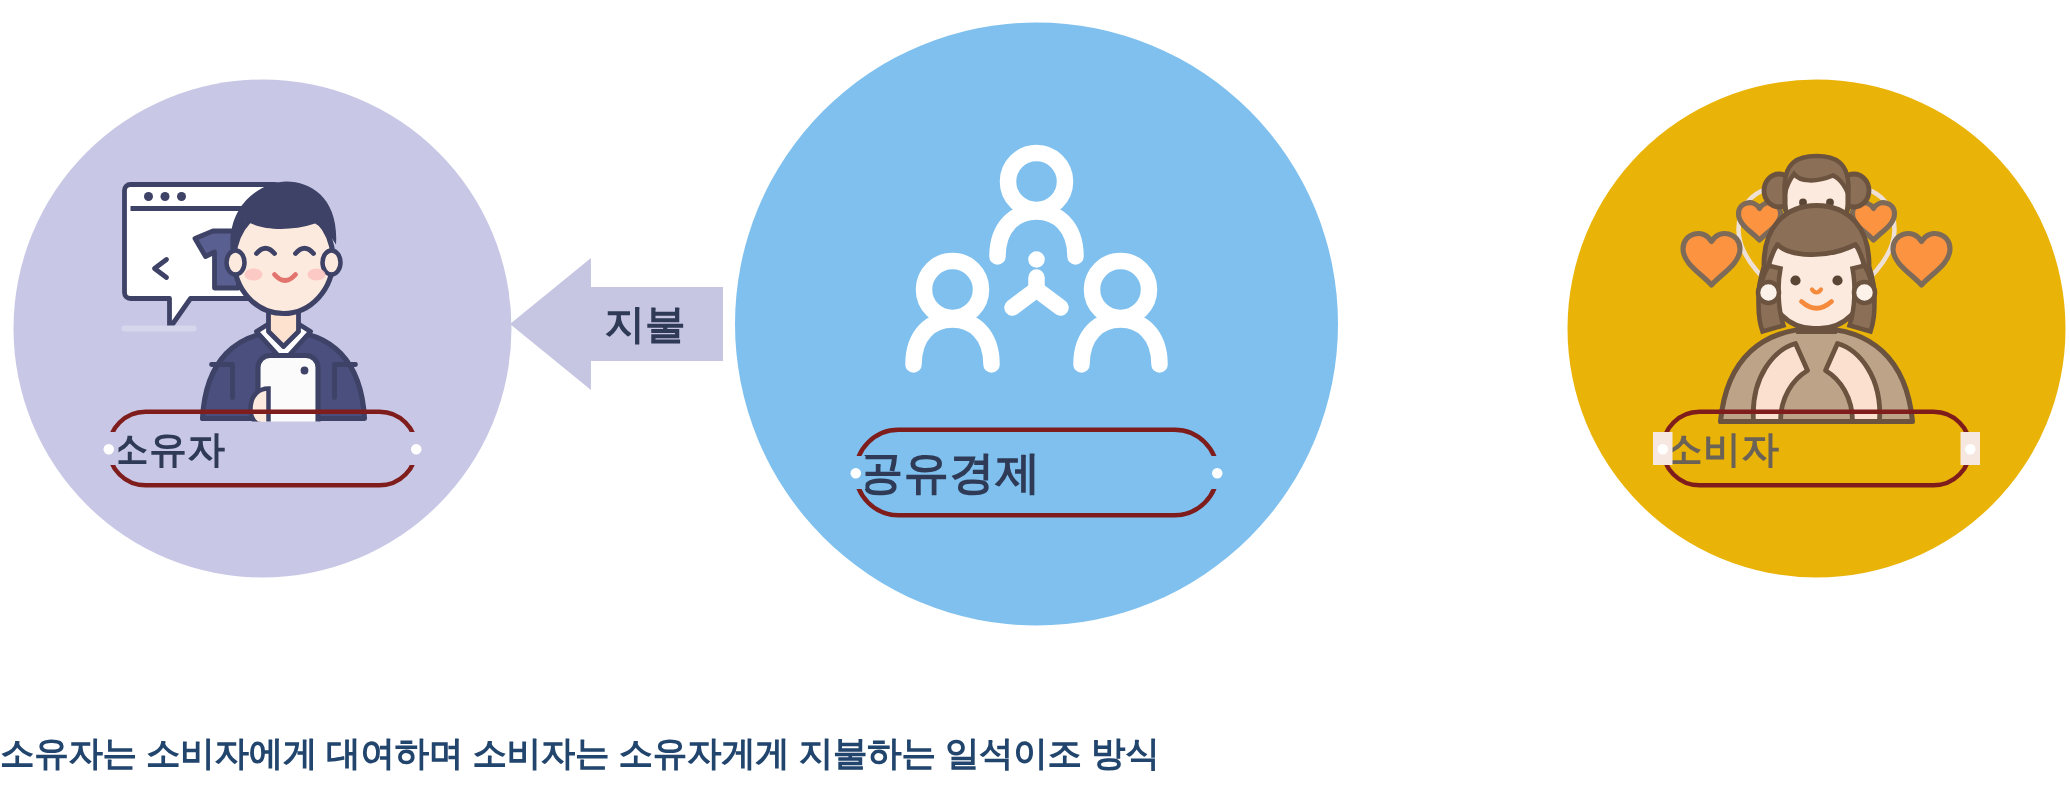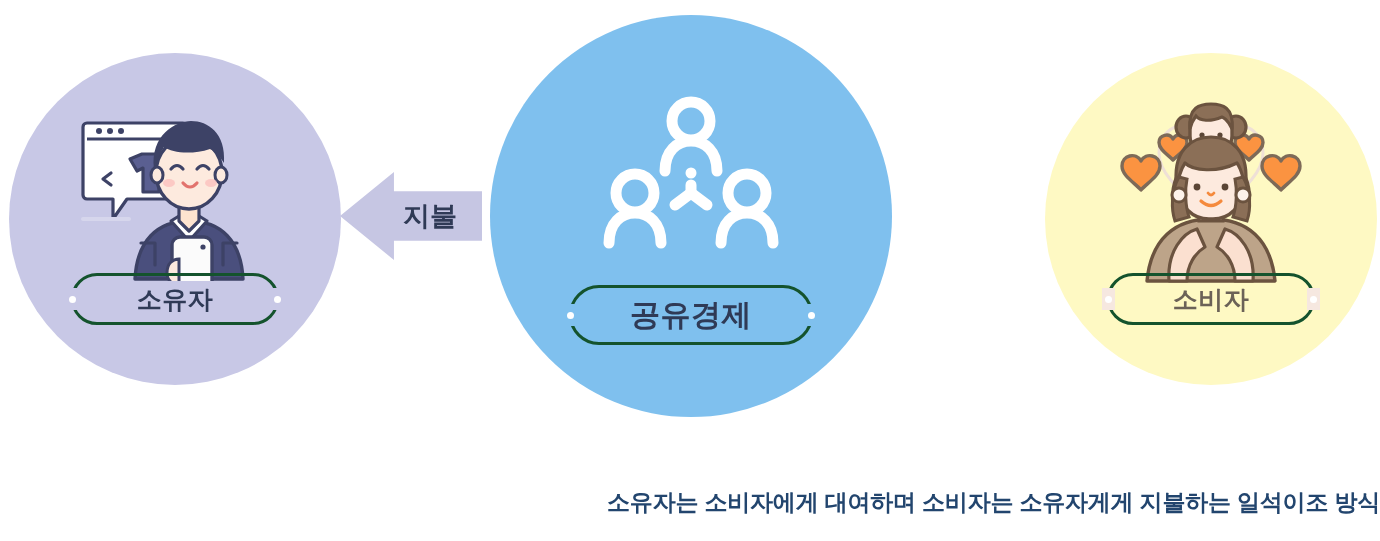--- a/index.html
+++ b/index.html
@@ -10,28 +10,28 @@
     font-family:"Liberation Sans","DejaVu Sans",sans-serif;
     overflow:hidden;
     position:relative;
   }
   #stage{position:relative;width:1380px;height:541px;}
 
   
   .node{position:absolute;border-radius:50%;}
   .node-left{left:9px;top:53px;width:332px;height:332px;background:#c8c8e6;}
   .node-center{left:490px;top:15px;width:402px;height:402px;background:#7fc0ee;}
-  .node-right{left:1045px;top:53px;width:332px;height:332px;background:#fef9c3;}
+  .node-right{left:1045px;top:53px;width:332px;height:332px;background:#eab308;}
 
   
   .badge{
     position:absolute;left:50%;transform:translateX(-50%);
-    display:flex;align-items:center;justify-content:center;
+    display:flex;align-items:center;justify-content:flex-start;
     box-sizing:border-box;
-    border:3px solid #14532d;border-radius:40px;
+    border:3px solid #7f1d1d;border-radius:40px;
     color:#2f3a56;font-weight:bold;letter-spacing:.5px;
     white-space:nowrap;
   }
   .node-left .badge{bottom:60px;width:208px;height:52px;font-size:25px;}
   .node-center .badge{bottom:72px;width:244px;height:60px;font-size:30px;margin-top:29px;}
   .node-right .badge{bottom:60px;width:208px;height:52px;font-size:25px;color:#6b6257;}
 
   
   .badge .notch{position:absolute;top:50%;transform:translateY(-50%);
     width:13px;height:22px;display:flex;align-items:center;justify-content:center;}
@@ -48,21 +48,21 @@
   .arrow-pay{left:340px;top:172px;width:142px;height:88px;
       background:#c6c6e3;color:#2f3a56;
       clip-path:polygon(0% 50%, 38% 0%, 38% 22%, 100% 22%, 100% 78%, 38% 78%, 38% 100%);
       padding-left:38px;box-sizing:border-box;}
   .arrow-rent{left:900px;top:172px;width:142px;height:88px;
       background:#f2e4dc;color:#5d5349;
       clip-path:polygon(0% 22%, 62% 22%, 62% 0%, 100% 50%, 62% 100%, 62% 78%, 0% 78%);
       padding-right:40px;box-sizing:border-box;}
 
   
-  .caption{position:absolute;left:0;right:0;top:487px;text-align:right;
+  .caption{position:absolute;left:0;right:0;top:487px;text-align:left;
     font-size:23px;font-weight:bold;color:#22456e;letter-spacing:-.2px;}
 
   
   .illus{position:absolute;left:50%;transform:translateX(-50%);}
   .node-left .illus{top:48px;}
   .node-center .illus{top:78px;}
   .node-right .illus{top:46px;}
 </style>
 </head>
 <body>

